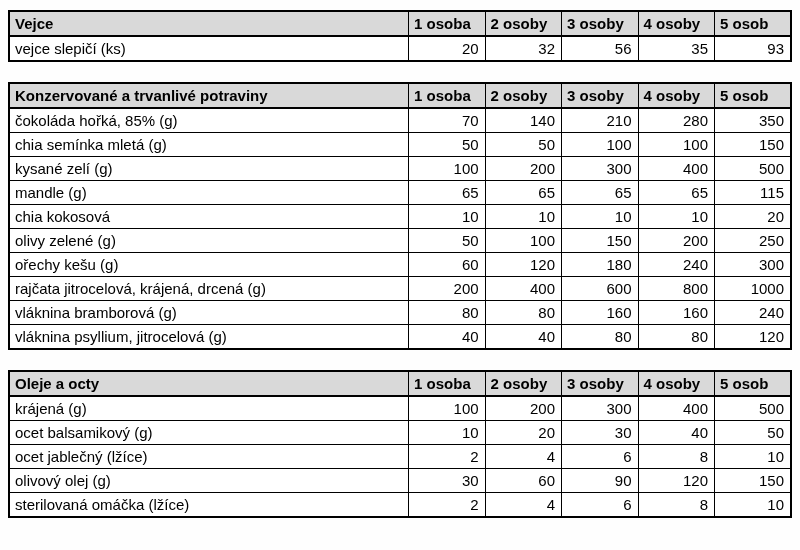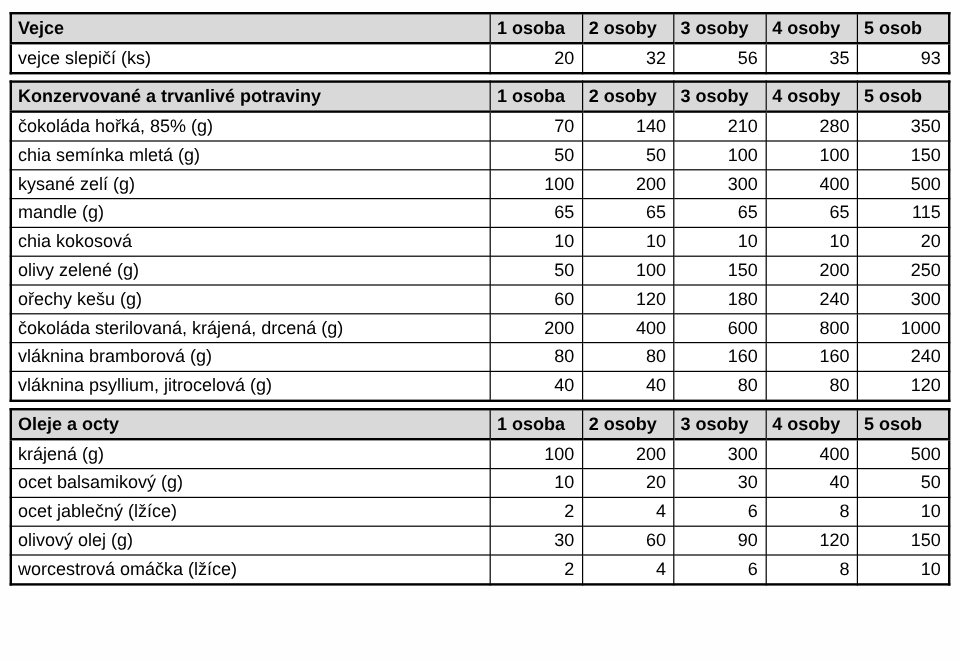--- a/index.html
+++ b/index.html
@@ -13,21 +13,21 @@
     height: 550px;
     background: #fefefe;
     box-sizing: border-box;
     padding: 10px 8px 0 8px;
     overflow: hidden;
   }
   table.food-table {
     border-collapse: collapse;
     table-layout: fixed;
     width: 784px;
-    margin: 0 0 5px 0;
+    margin: 0 0 20px 0;
     border: 2px solid #000000;
   }
   table.food-table th,
   table.food-table td {
     border: 1px solid #000000;
     height: 23px;
     font-size: 15px;
     line-height: 23px;
     color: #000000;
     padding: 0 5px;
@@ -157,21 +157,21 @@
           </tr>
           <tr>
             <td class="label-cell">ořechy kešu (g)</td>
             <td class="num-cell">60</td>
             <td class="num-cell">120</td>
             <td class="num-cell">180</td>
             <td class="num-cell">240</td>
             <td class="num-cell">300</td>
           </tr>
           <tr>
-            <td class="label-cell">čokoláda sterilovaná, krájená, drcená (g)</td>
+            <td class="label-cell">rajčata jitrocelová, krájená, drcená (g)</td>
             <td class="num-cell">200</td>
             <td class="num-cell">400</td>
             <td class="num-cell">600</td>
             <td class="num-cell">800</td>
             <td class="num-cell">1000</td>
           </tr>
           <tr>
             <td class="label-cell">vláknina bramborová (g)</td>
             <td class="num-cell">80</td>
             <td class="num-cell">80</td>
@@ -235,21 +235,21 @@
           </tr>
           <tr>
             <td class="label-cell">olivový olej (g)</td>
             <td class="num-cell">30</td>
             <td class="num-cell">60</td>
             <td class="num-cell">90</td>
             <td class="num-cell">120</td>
             <td class="num-cell">150</td>
           </tr>
           <tr>
-            <td class="label-cell">worcestrová omáčka (lžíce)</td>
+            <td class="label-cell">sterilovaná omáčka (lžíce)</td>
             <td class="num-cell">2</td>
             <td class="num-cell">4</td>
             <td class="num-cell">6</td>
             <td class="num-cell">8</td>
             <td class="num-cell">10</td>
           </tr>
         </tbody>
       </table>
     </div>
 </div>

